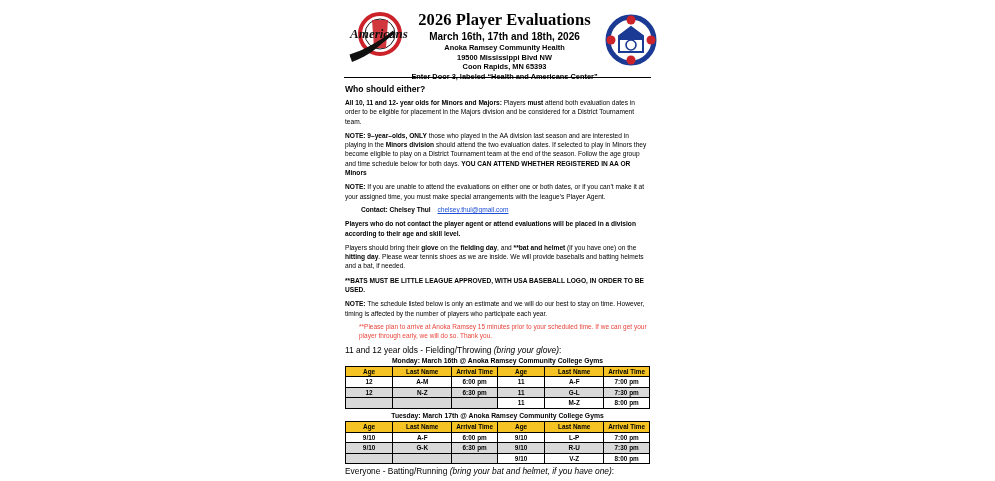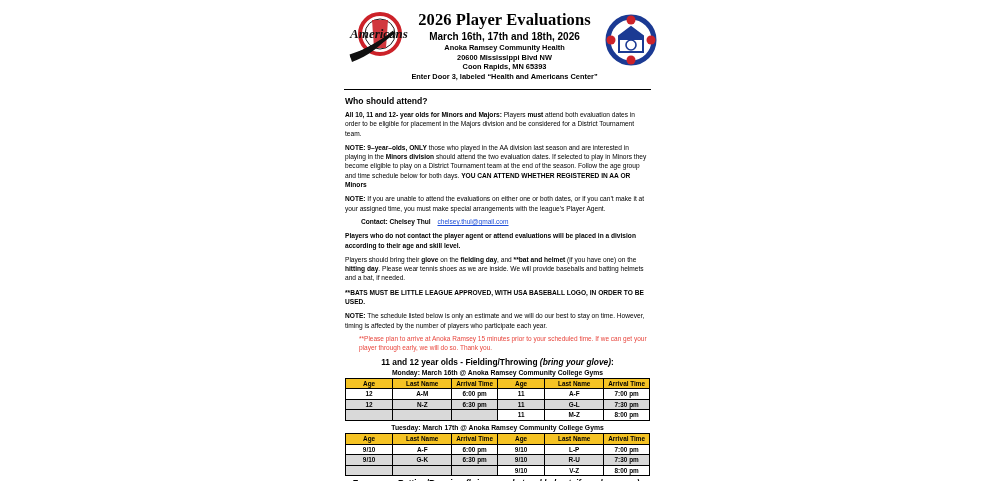--- a/index.html
+++ b/index.html
@@ -19,21 +19,21 @@
     left: 334px;
     top: 0;
     width: 327px;
     height: 481px;
     background: #ffffff;
   }
 
   
   .header {
     position: relative;
-    height: 88px;
+    height: 76px;
   }
   .logo-left {
     position: absolute;
     left: 8px;
     top: 10px;
     width: 72px;
     height: 60px;
   }
   .logo-right {
     position: absolute;
@@ -110,23 +110,22 @@
   }
   .bold-block {
     font-weight: 700;
   }
 
   
   .sched {
     margin-top: 2px;
   }
   .sched-title {
-    text-align: center;
     font-size: 8.4px;
-    font-weight: 700;
+    font-weight: 400;
     line-height: 11px;
   }
   .sched-title i { font-style: italic; }
   .sched-sub {
     text-align: center;
     font-size: 6.8px;
     font-weight: 700;
     line-height: 9px;
     margin-bottom: 1px;
   }
@@ -174,21 +173,21 @@
         <path d="M8 46 C20 40, 34 34, 52 20 C40 36, 26 46, 10 52 Z" fill="#111111"></path>
         <path d="M8 46 C22 42, 36 36, 52 22" fill="none" stroke="#111111" stroke-width="3"></path>
         <text x="37" y="28" font-family="Liberation Serif, serif" font-style="italic" font-size="13" font-weight="700" fill="#111111" text-anchor="middle">Americans</text>
       </svg>
     </div>
 
     <div class="title-block">
       <div class="ev-title">2026 Player Evaluations</div>
       <div class="ev-dates">March 16th, 17th and 18th, 2026</div>
       <div class="ev-addr">Anoka Ramsey Community Health</div>
-      <div class="ev-addr">20600 Mississippi Blvd NW</div>
+      <div class="ev-addr">19500 Mississippi Blvd NW</div>
       <div class="ev-addr">Coon Rapids, MN 65393</div>
       <div class="ev-addr">Enter Door 3, labeled “Health and Americans Center”</div>
     </div>
 
     <div class="logo-right">
       <svg viewBox="0 0 52 52" width="52" height="52">
         <circle cx="26" cy="26" r="23" fill="#ffffff" stroke="#1b3a93" stroke-width="5"></circle>
         <circle cx="26" cy="26" r="23" fill="none" stroke="#1b3a93" stroke-width="1"></circle>
         <circle cx="26" cy="6" r="4.5" fill="#cc2229"></circle>
         <circle cx="26" cy="46" r="4.5" fill="#cc2229"></circle>
@@ -198,21 +197,21 @@
         <path d="M14 22 L26 13 L38 22 L38 26 L14 26 Z" fill="#1b3a93"></path>
         <circle cx="26" cy="31" r="5" fill="none" stroke="#1b3a93" stroke-width="1.6"></circle>
       </svg>
     </div>
   </div>
 
   <hr class="hrule">
 
   <div class="body-copy">
 
-    <div class="h-question">Who should attend?</div>
+    <div class="h-question">Who should either?</div>
 
     <p class="para">
       <b>All 10, 11 and 12- year olds for Minors  and Majors:</b><span>  Players </span><b>must</b><span> attend both evaluation dates in order to be eligible for placement in the Majors division and be considered for a District Tournament team.</span>
     </p>
 
     <p class="para">
       <b>NOTE: 9–year–olds, ONLY</b><span> those who played in the AA division last season and are interested in playing in the </span><b>Minors division</b><span> should attend the two evaluation dates.  If selected to play in Minors they become eligible to play on a District Tournament team at the end of the season. Follow the age group and time schedule below for both days. </span><b>YOU CAN ATTEND WHETHER REGISTERED IN AA OR Minors</b>
     </p>
 
     <p class="para tight">

